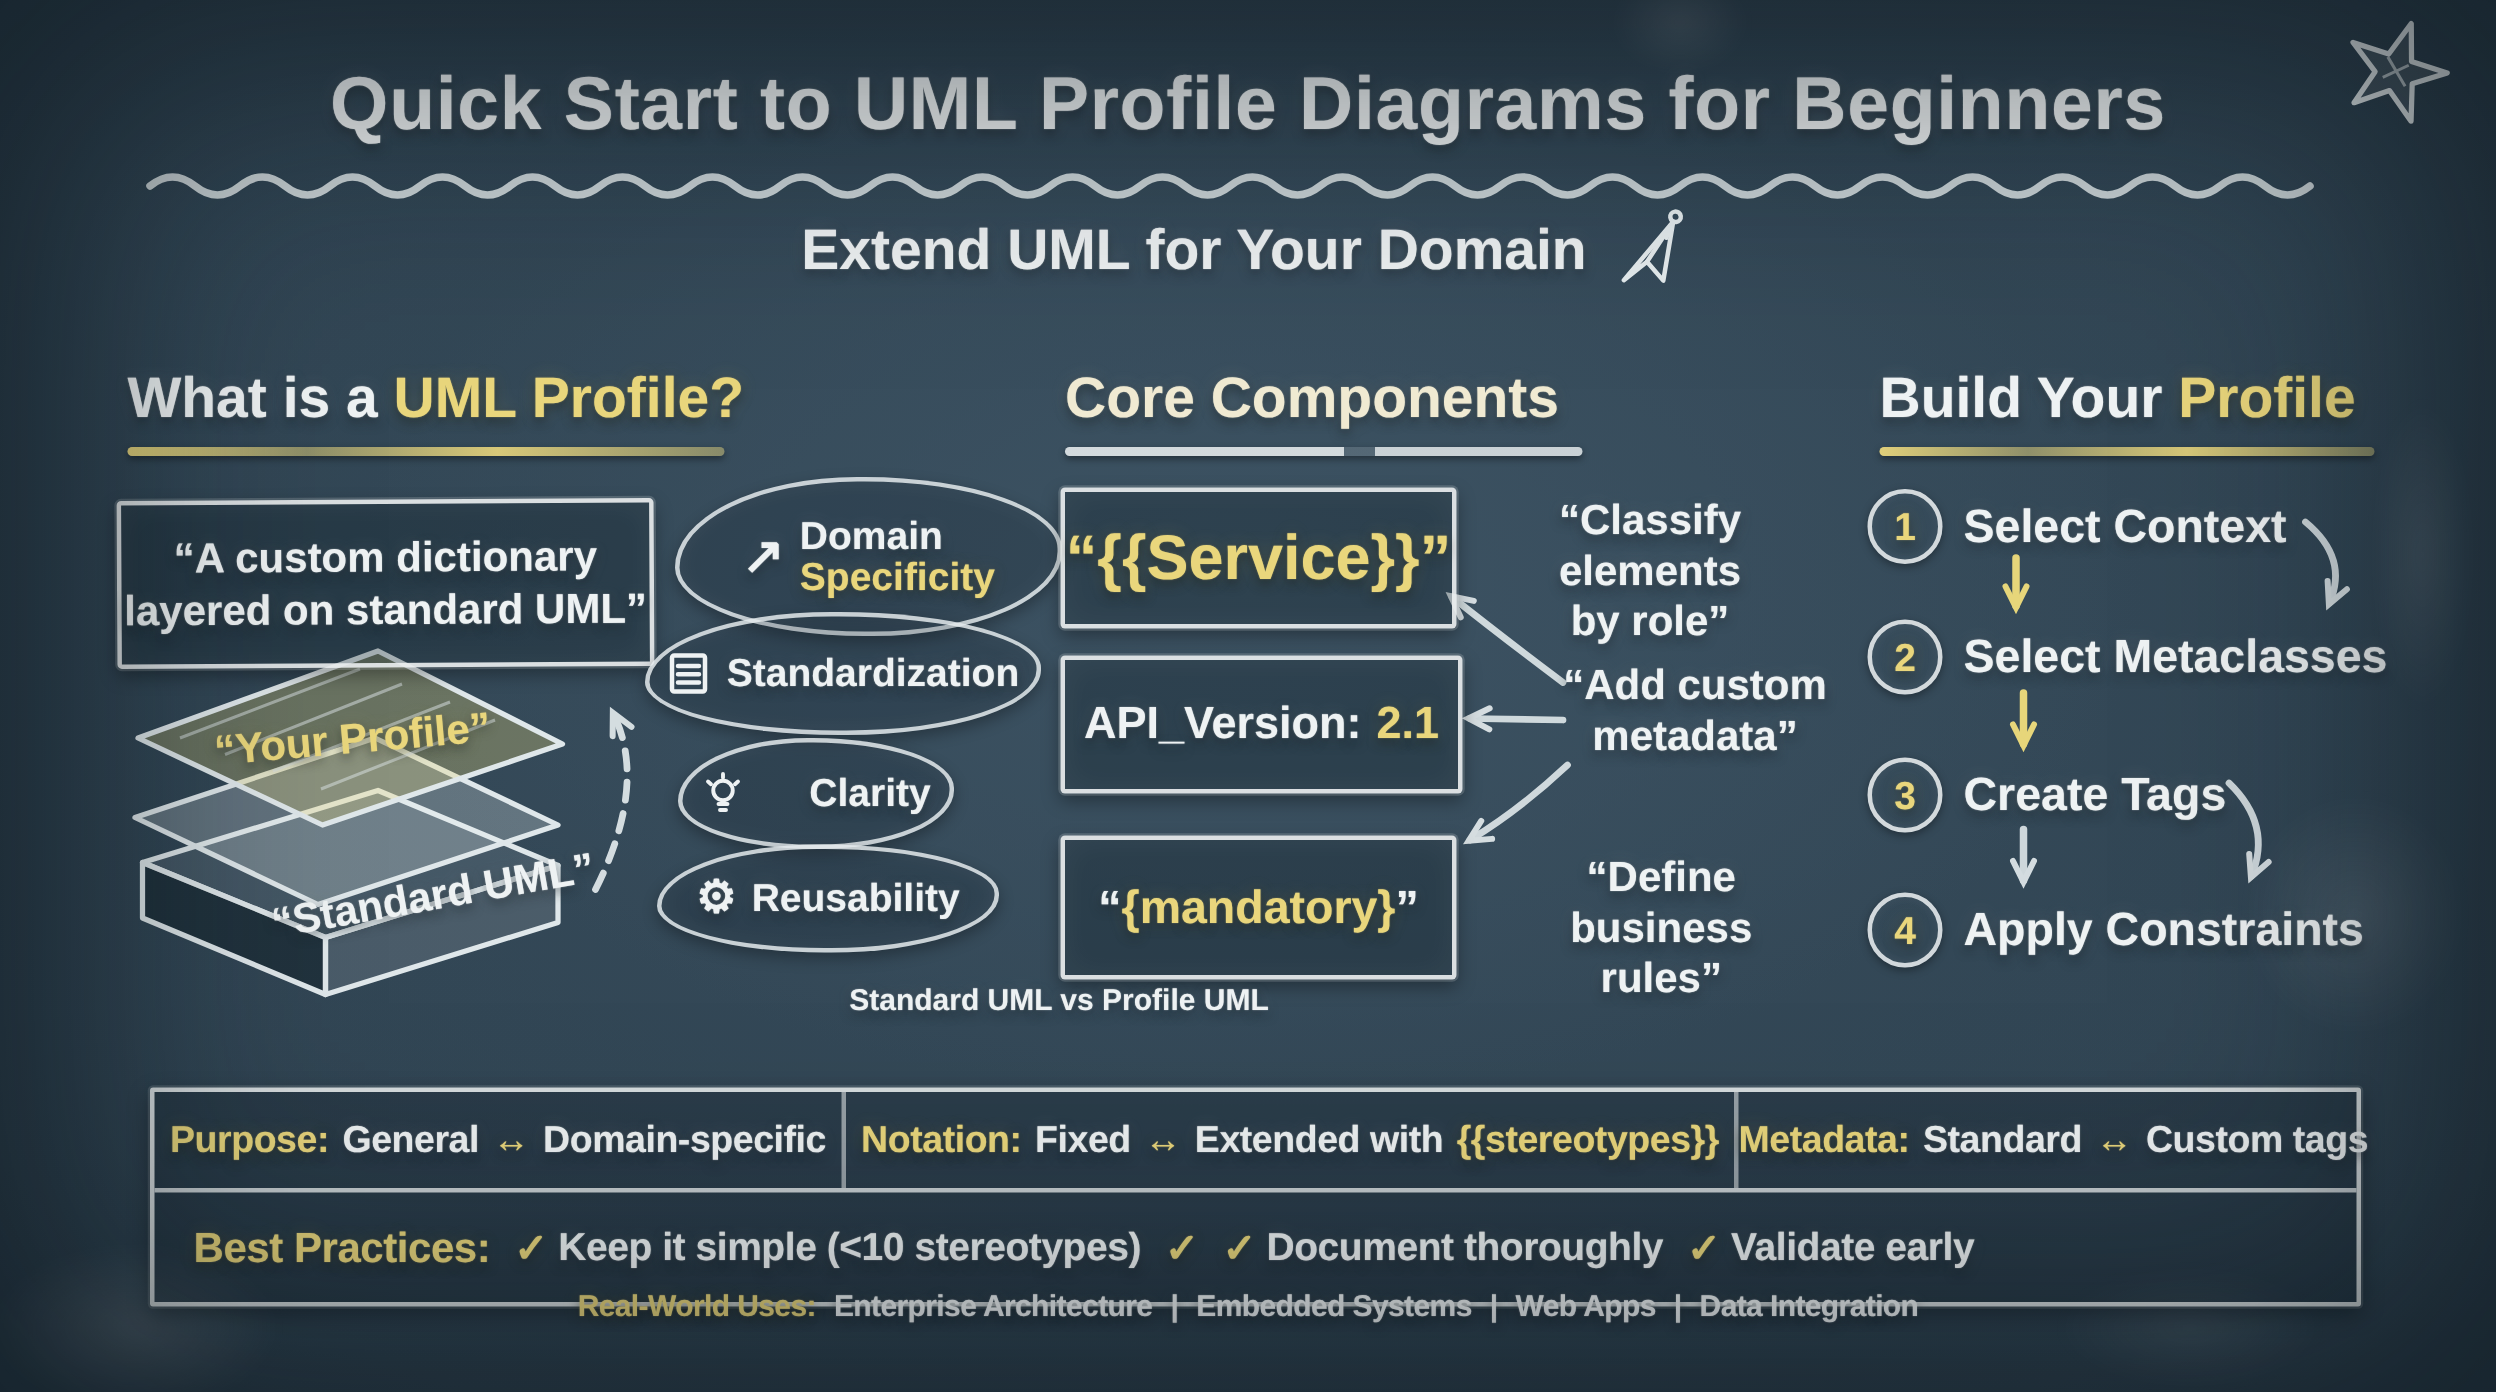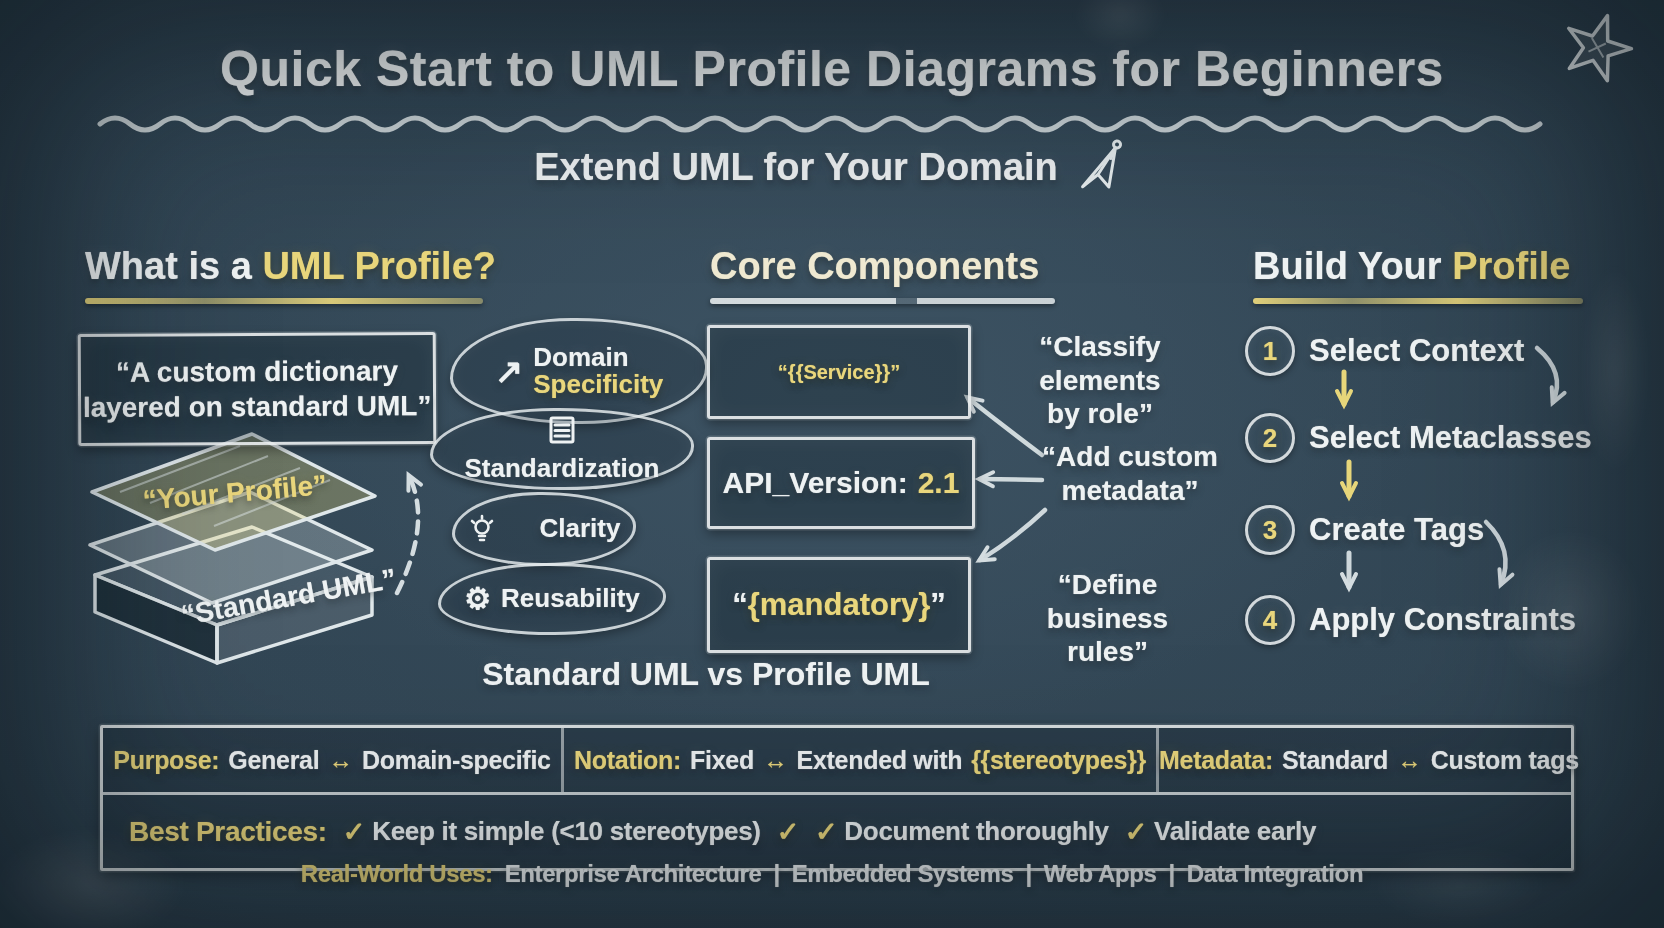--- a/index.html
+++ b/index.html
@@ -51,21 +51,21 @@
     background:rgba(12,24,32,.22);display:flex;flex-direction:column;
   }
   .cmp-row1{flex:0 0 64px;display:flex;align-items:stretch;}
   .cmp-cell{display:flex;align-items:center;justify-content:center;gap:9px;font-size:25px;letter-spacing:-.3px;white-space:nowrap;}
   .cmp-cell.c1{flex:0 0 458px;border-right:3px solid rgba(238,242,243,.55);}
   .cmp-cell.c2{flex:0 0 592px;border-right:3px solid rgba(238,242,243,.55);}
   .cmp-cell.c3{flex:1 1 auto;}
   .cmp-row2{flex:1 1 auto;border-top:3px solid rgba(238,242,243,.8);display:flex;align-items:center;padding-left:26px;gap:16px;font-size:26px;letter-spacing:-.3px;white-space:nowrap;}
   .bp-item{display:flex;align-items:center;gap:7px;}
   .check{font-size:27px;}
-  .footer{position:absolute;top:860px;left:0;width:100%;display:flex;justify-content:center;align-items:baseline;gap:12px;font-size:24px;letter-spacing:-.4px;white-space:nowrap;}
+  .footer{position:absolute;top:860px;left:0;width:100%;display:flex;justify-content:center;align-items:baseline;gap:12px;font-size:20px;letter-spacing:-.4px;white-space:nowrap;}
   .smudge{position:absolute;pointer-events:none;filter:blur(5px);}
   svg.strokes{position:absolute;inset:0;pointer-events:none;}
   .stacklabel{position:absolute;text-align:center;font-size:28px;white-space:nowrap;}
   .iconglyph{font-size:32px;line-height:1;}
 </style>
 </head>
 <body>
 
 <div class="board">
 
@@ -145,21 +145,21 @@
   </div>
 
   <div class="oval" style="left:450px;top:318px;width:252px;height:100px;">
     <span class="iconglyph chalk-w" style="font-size:34px;">↗</span>
     <span class="lbl">
       <span class="chalk-w" style="display:block;">Domain</span>
       <span class="chalk-y" style="display:block;">Specificity</span>
     </span>
   </div>
 
-  <div class="oval" style="left:430px;top:408px;width:258px;height:76px;flex-direction:column;">
+  <div class="oval" style="left:430px;top:408px;width:258px;height:76px;">
     <svg width="30" height="30" viewBox="0 0 30 30">
       <g stroke="#eef2f3" stroke-width="3" stroke-linecap="round" fill="none">
         <rect x="4" y="3" width="22" height="24" rx="1.5"></rect>
         <path d="M8,10 L22,10 M8,15.5 L22,15.5 M8,21 L22,21"></path>
       </g>
     </svg>
     <span class="lbl chalk-w">Standardization</span>
   </div>
 
   <div class="oval" style="left:452px;top:492px;width:178px;height:68px;gap:44px;">
@@ -178,21 +178,21 @@
     <span class="lbl chalk-w">Reusability</span>
   </div>
 
   <span class="stacklabel chalk-y" style="left:140px;top:477px;width:190px;transform:rotate(-5deg);">“Your Profile”</span>
   <span class="stacklabel chalk-w" style="left:180px;top:582px;width:210px;transform:rotate(-10deg);">“Standard UML”</span>
 
   <div class="abs h2 cream" style="left:710px;top:245px;">Core Components</div>
   <div class="underline w" style="left:710px;top:298px;width:345px;"></div>
 
   <div class="chalkbox" style="left:707px;top:325px;width:258px;height:88px;">
-    <span class="chalk-y" style="font-size:20px;">“{{Service}}”</span>
+    <span class="chalk-y" style="font-size:42px;">“{{Service}}”</span>
   </div>
   <div class="note" style="left:980px;top:330px;width:240px;">
     <div class="chalk-w">“Classify elements</div>
     <div class="chalk-w">by role”</div>
   </div>
 
   <div class="chalkbox" style="left:707px;top:437px;width:262px;height:86px;gap:10px;">
     <span class="chalk-w" style="font-size:30px;">API_Version:</span>
     <span class="chalk-y" style="font-size:30px;">2.1</span>
   </div>
@@ -224,21 +224,21 @@
   </div>
   <div class="step" style="left:1245px;top:505px;">
     <span class="stepnum chalk-y">3</span>
     <span class="steplabel chalk-w">Create Tags</span>
   </div>
   <div class="step" style="left:1245px;top:595px;">
     <span class="stepnum chalk-y">4</span>
     <span class="steplabel chalk-w">Apply Constraints</span>
   </div>
 
-  <div class="abs chalk-w" style="left:0;top:656px;width:1412px;text-align:center;font-size:32px;">Standard UML vs Profile UML</div>
+  <div class="abs chalk-w" style="left:0;top:656px;width:1412px;text-align:center;font-size:20px;">Standard UML vs Profile UML</div>
 
   <div class="cmp-table">
     <div class="cmp-row1">
       <div class="cmp-cell c1">
         <span class="chalk-y">Purpose:</span>
         <span class="chalk-w">General</span>
         <span class="chalk-y">↔</span>
         <span class="chalk-w">Domain-specific</span>
       </div>
       <div class="cmp-cell c2">

